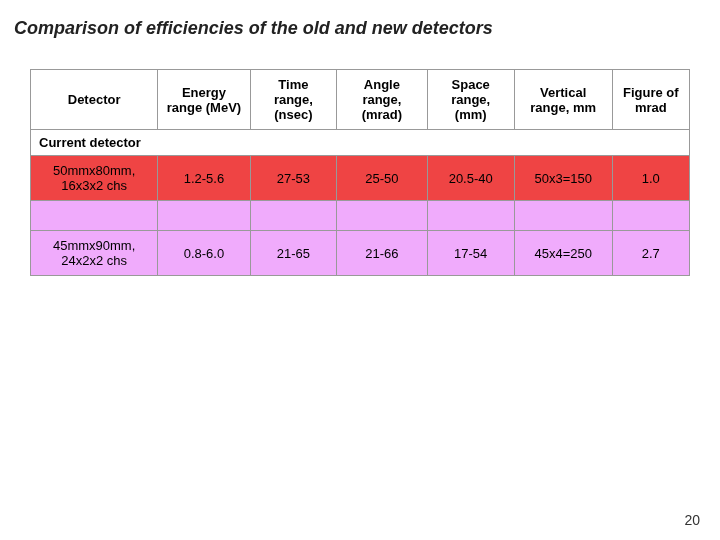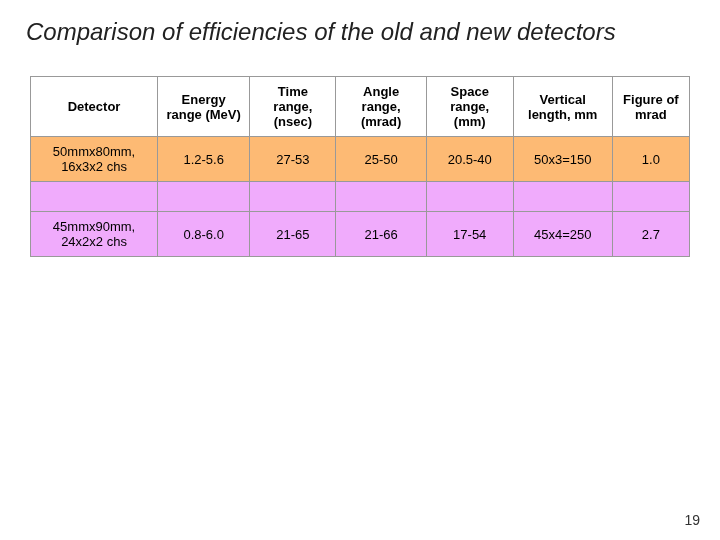--- a/index.html
+++ b/index.html
@@ -5,24 +5,24 @@
     * { margin: 0; padding: 0; box-sizing: border-box; }
     body {
       width: 720px;
       height: 540px;
       background: #ffffff;
       font-family: Arial, sans-serif;
       position: relative;
       overflow: hidden;
     }
     .page-title {
-      font-size: 24px;
-      font-weight: normal;
+      font-size: 18px;
+      font-weight: bold;
       color: #222;
-      padding: 18px 30px 10px 26px;
+      padding: 18px 30px 10px 14px;
       font-style: italic;
     }
     .main-content {
       padding: 20px 30px;
     }
     table {
       border-collapse: collapse;
       width: 100%;
       font-size: 13px;
     }
@@ -42,21 +42,21 @@
       text-align: left;
       font-weight: bold;
       font-size: 13px;
       padding: 5px 8px;
       border: 1px solid #999;
     }
     .new-detector-row td {
       background: #f0abfc;
     }
     .yellow-row td {
-      background: #fdba74;
+      background: #ef4444;
     }
     .page-number {
       position: absolute;
       bottom: 12px;
       right: 20px;
       font-size: 14px;
       color: #333;
     }
   </style>
 </head>
@@ -66,26 +66,29 @@
 
 <div class="main-content">
   <table>
     <thead>
       <tr class="header-row">
         <th>Detector</th>
         <th>Energy range (MeV)</th>
         <th>Time range, (nsec)</th>
         <th>Angle range, (mrad)</th>
         <th>Space range, (mm)</th>
-        <th>Vertical length, mm</th>
+        <th>Vertical range, mm</th>
         <th>Figure of mrad</th>
       </tr>
     </thead>
     <tbody>
 
+      <tr class="section-label">
+        <td colspan="7">Current  detector</td>
+      </tr>
       <tr class="yellow-row">
         <td>50mmx80mm, 16x3x2 chs</td>
         <td>1.2-5.6</td>
         <td>27-53</td>
         <td>25-50</td>
         <td>20.5-40</td>
         <td>50x3=150</td>
         <td>1.0</td>
       </tr>
 
@@ -104,13 +107,13 @@
         <td>21-65</td>
         <td>21-66</td>
         <td>17-54</td>
         <td>45x4=250</td>
         <td>2.7</td>
       </tr>
     </tbody>
   </table>
 </div>
 
-<div class="page-number">19</div>
+<div class="page-number">20</div>
 
 </body></html>

